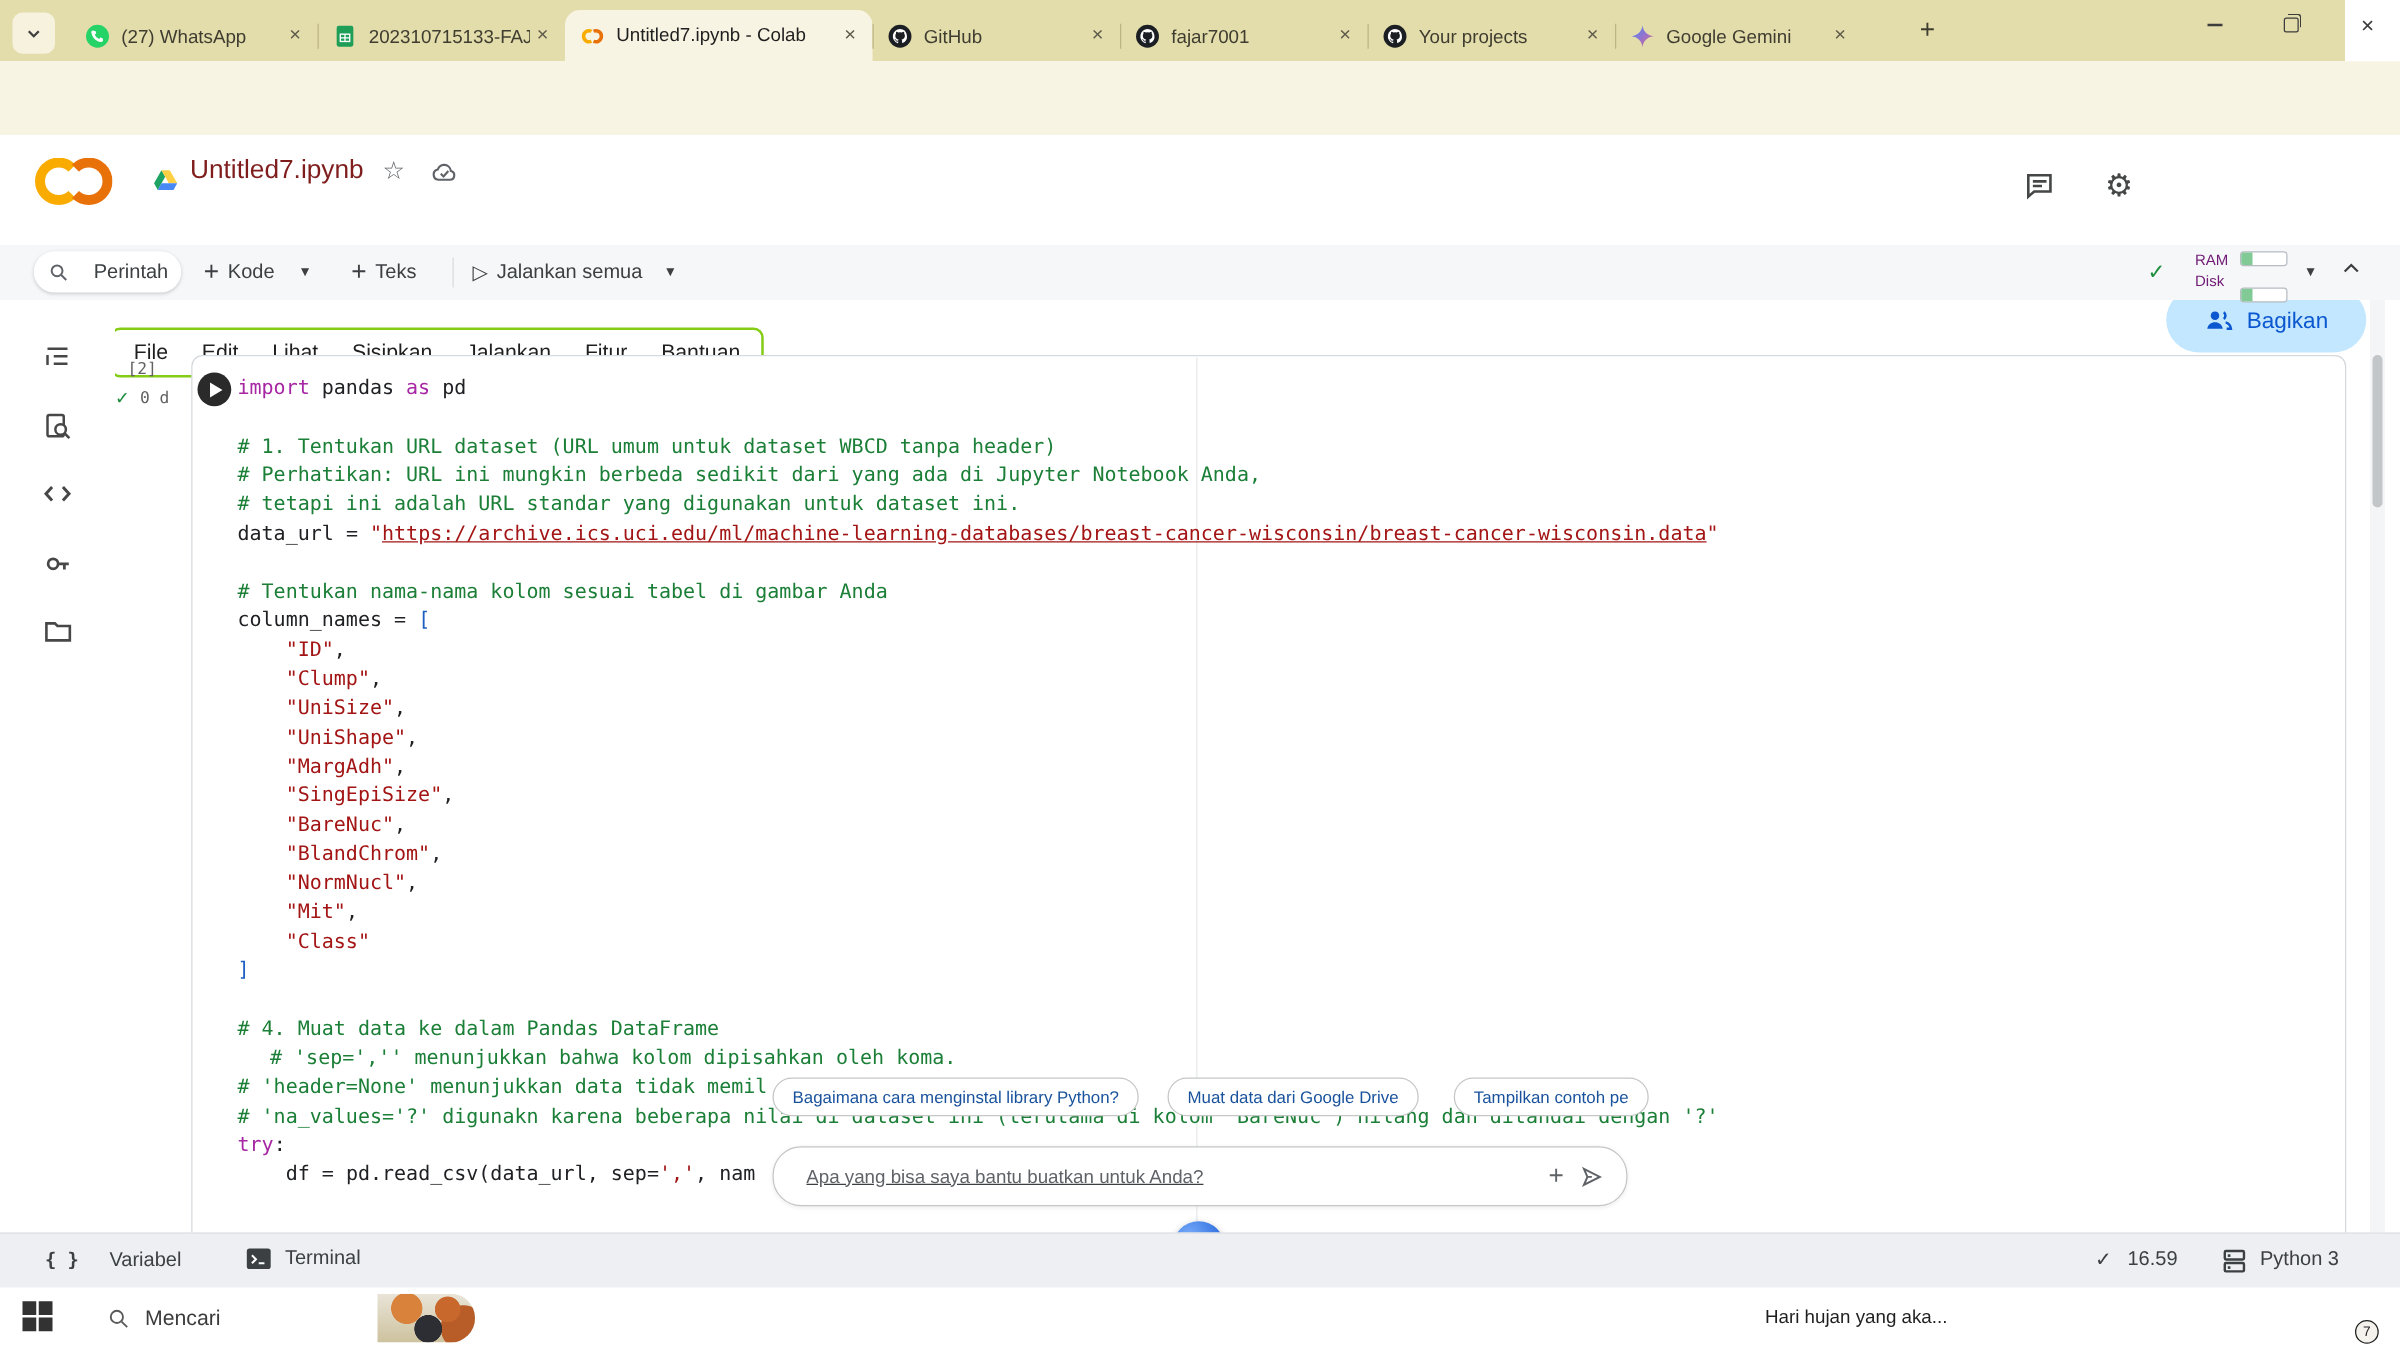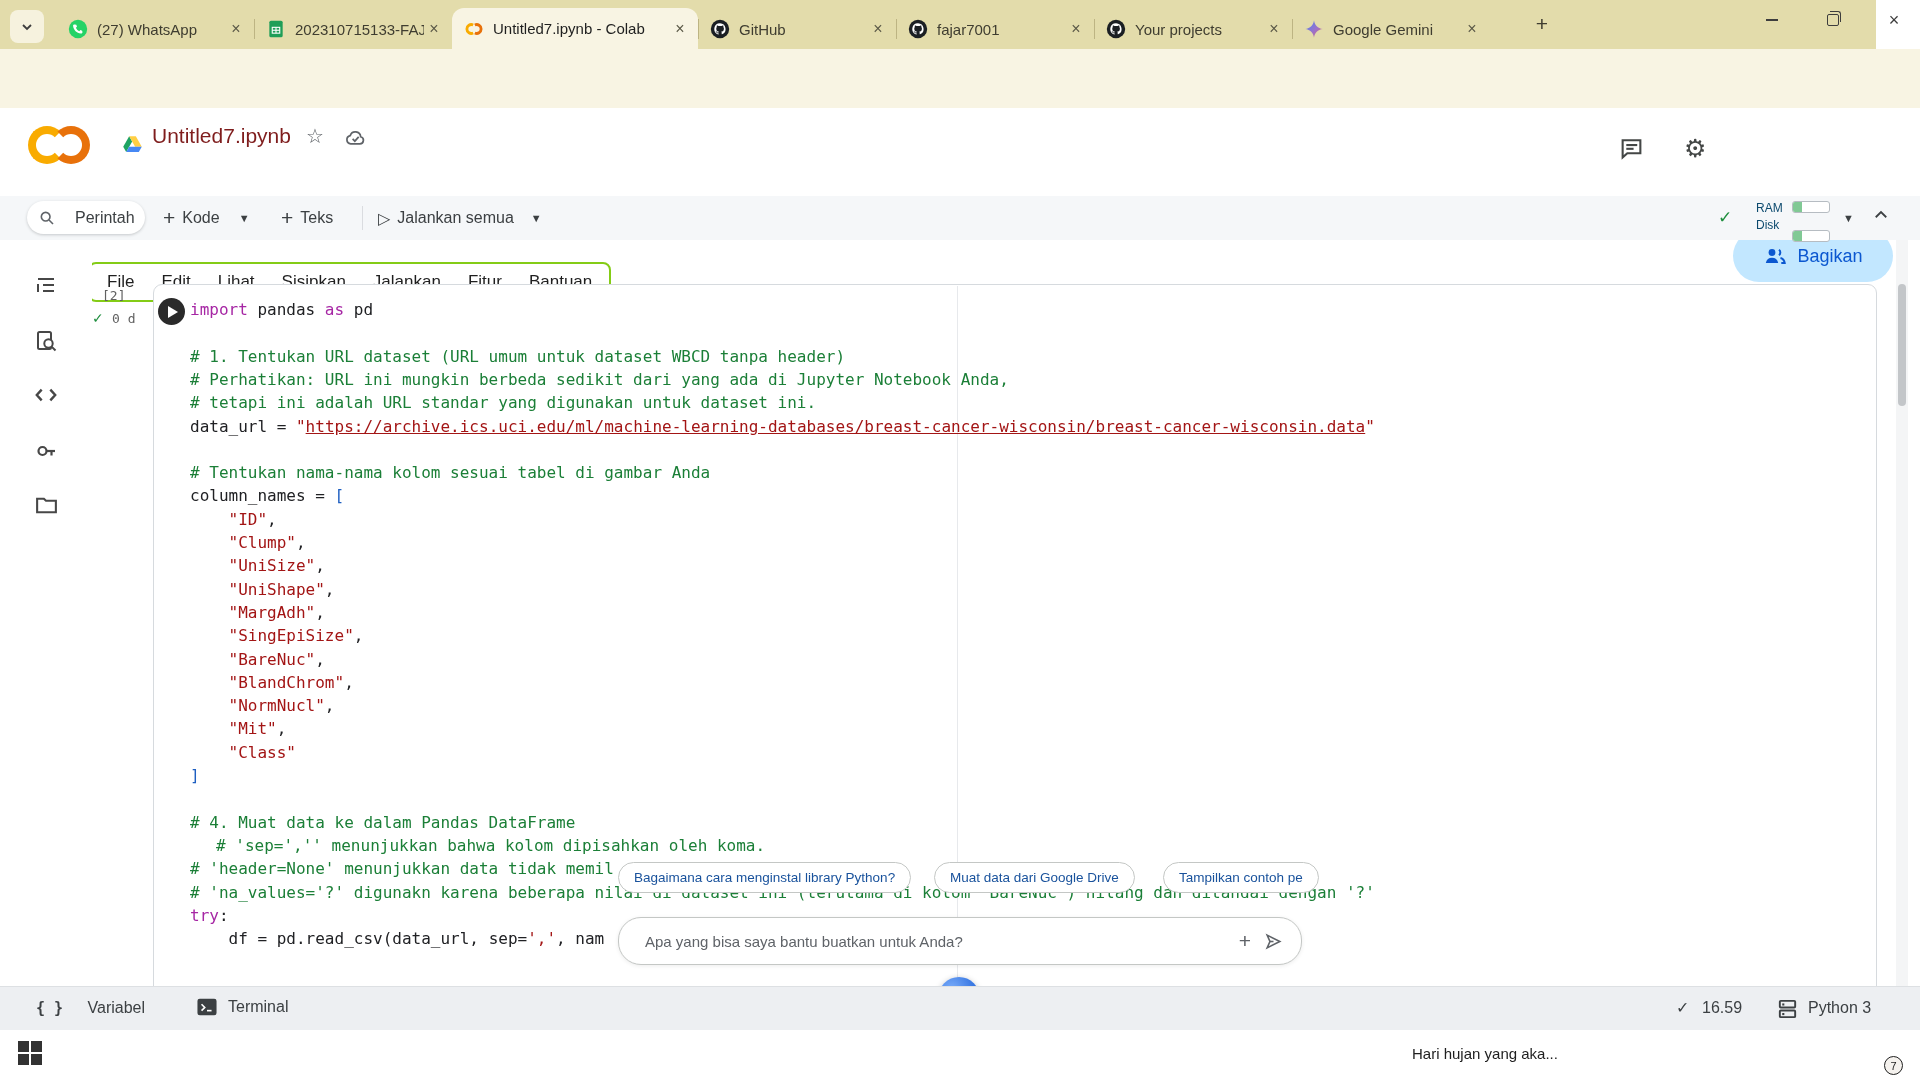--- a/index.html
+++ b/index.html
@@ -56,21 +56,21 @@
   .ctoolbar{left:0;top:196px;width:1920px;height:44px;background:#f5f7f9;}
   .cmdpill{left:27px;top:5px;width:118px;height:33px;background:#fff;border-radius:17px;box-shadow:0 1px 3px rgba(60,64,67,.25);
     display:flex;align-items:center;gap:20px;padding-left:12px;box-sizing:border-box;}
   .tbtext{font-size:16px;color:#3c4043;white-space:nowrap;}
   .tbbtn{top:0;height:44px;display:flex;align-items:center;gap:7px;color:#3c4043;}
   .plus{font-size:21px;color:#3c4043;}
   .caret{font-size:11px;color:#3c4043;}
   .vdiv{left:362px;top:10px;width:1px;height:24px;background:#dadce0;}
   .meter{width:36px;height:10px;border:1px solid #b6bcc2;border-radius:3px;position:relative;background:#fff;}
   .meter::after{content:"";position:absolute;left:0;top:0;height:100%;width:26%;background:#81c995;border-radius:2px 0 0 2px;}
-  .reslabel{font-size:12px;color:#0c4a6e;}
+  .reslabel{font-size:12px;color:#701a75;}
 
   
   .rail{left:0;top:240px;width:92px;height:746px;background:#fff;}
   .railicon{left:32px;width:28px;height:28px;display:flex;align-items:center;justify-content:center;color:#474747;}
 
   
   .cellbox{left:153px;top:284px;width:1722px;height:712px;border:1px solid #d6dade;border-radius:9px;background:#fff;}
   .guide{left:957px;top:286px;width:1px;height:708px;background:#e7e9ec;}
   .playbtn{left:158px;top:298px;width:27px;height:27px;border-radius:50%;background:#2a2a2a;display:flex;align-items:center;justify-content:center;}
   .playtri{width:0;height:0;border-left:10px solid #fff;border-top:6px solid transparent;border-bottom:6px solid transparent;margin-left:3px;}
@@ -78,21 +78,21 @@
   .code{left:190px;top:298px;width:1400px;font-family:"DejaVu Sans Mono",monospace;font-size:16px;}
   .codeline{position:absolute;left:0;height:23.3px;line-height:23.3px;white-space:pre;}
   .kw{color:#a626a4;} .cm{color:#1b7f37;} .st{color:#a31515;} .br{color:#1e5fc1;} .pl{color:#202124;}
   .lk{text-decoration:underline;}
 
   
   .chip{position:absolute;top:862px;height:31px;border:1px solid #c4c7c5;border-radius:16px;background:#fff;
     color:#19529c;font-size:13.5px;display:flex;align-items:center;padding:0 15px;white-space:nowrap;box-sizing:border-box;}
   .chatbar{left:618px;top:917px;width:682px;height:46px;background:#fff;border:1px solid #c4c7c5;border-radius:23px;
     box-shadow:0 1px 4px rgba(0,0,0,.08);display:flex;align-items:center;}
-  .chatinput{flex:1;border:none;outline:none;background:transparent;margin-left:24px;font-size:15px;color:#3c4043;font-family:"Liberation Sans",sans-serif;}
+  .chatinput{flex:1;border:none;outline:none;background:transparent;margin-left:24px;font-size:15px;color:#3c4043;font-family:"Liberation Sans",sans-serif;text-decoration:underline;}
   .chatinput::placeholder{color:#5f6368;}
   .chaticon{width:28px;height:28px;display:flex;align-items:center;justify-content:center;color:#5f6368;flex:none;}
   .fab{left:938px;top:977px;width:42px;height:42px;border-radius:50%;
     background:radial-gradient(circle at 32% 28%,#79acfa,#2f6fde 62%,#1a5ec9);box-shadow:0 2px 6px rgba(0,0,0,.3);
     display:flex;align-items:center;justify-content:center;}
   .spark{width:18px;height:18px;background:#cfe3ff;
     clip-path:polygon(50% 0,61% 39%,100% 50%,61% 61%,50% 100%,39% 61%,0 50%,39% 39%);}
 
   
   .cfooter{left:0;top:986px;width:1920px;height:43px;background:#edeff2;border-top:1px solid #dde0e3;}
@@ -467,19 +467,27 @@
   </div>
 
   <div class="abs taskbar">
 
     <div class="abs startgrid" style="top:12px;left:18px">
         <div></div>
         <div></div>
         <div></div>
         <div></div>
       </div>
+    <div class="abs tsearch" style="top:6px">
+      <svg width="18" height="18" viewBox="0 0 24 24" style="margin-left:16px">
+          <circle cx="10" cy="10" r="6.5" fill="none" stroke="#5a5a5a" stroke-width="2"></circle>
+          <line x1="15" y1="15" x2="21" y2="21" stroke="#5a5a5a" stroke-width="2"></line>
+        </svg>
+      <span class="tsearchtext">Mencari</span>
+      <div class="tsearchimg"></div>
+    </div>
 
     <div class="abs trytext" style="left:1412px;top:16px;width:186px;overflow:hidden">Hari hujan yang aka...</div>
 
   </div>
   <div class="abs notifbadge">7</div>
 
 </div>
 
 </body></html>

